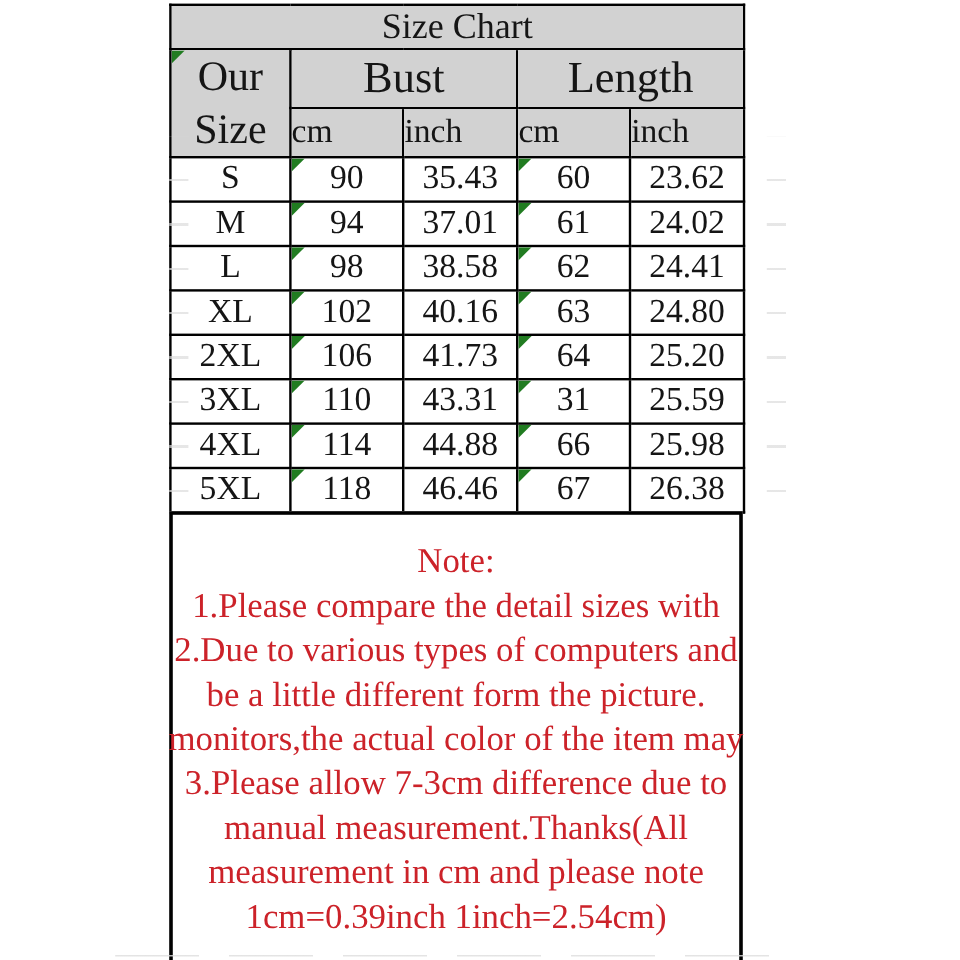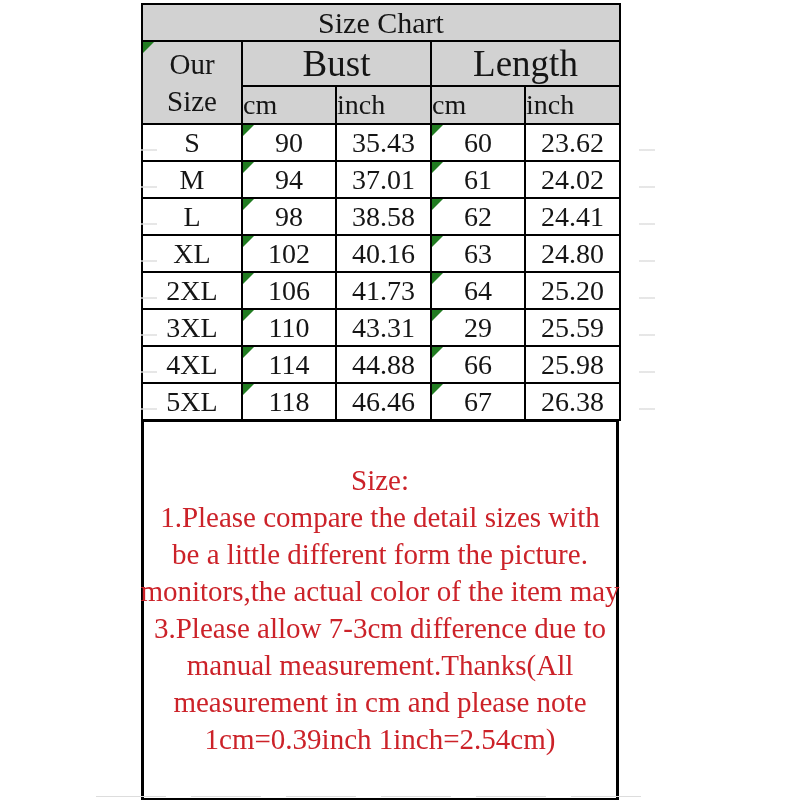--- a/index.html
+++ b/index.html
@@ -15,21 +15,21 @@
     border-collapse:collapse; table-layout:fixed;
     width:478px;
   }
   table.size-chart td, table.size-chart th {
     border:2px solid #000; position:relative;
     padding:0; overflow:hidden; white-space:nowrap;
     font-weight:normal;
   }
   .hdr { background:#d2d2d2; }
   .title-cell { font-size:30px; font-weight:bold; height:35px; text-align:center; }
-  .corner-cell { font-size:29px; font-weight:bold; text-align:center; line-height:1.25; white-space:normal !important; }
+  .corner-cell { font-size:35px; font-weight:bold; text-align:center; line-height:1.25; white-space:normal !important; }
   .group-cell { font-size:37px; font-weight:bold; text-align:center; height:37px; }
   .unit-cell { font-size:28px; text-align:left; padding-left:7px; height:36px;margin-left:27px; }
   .data-cell { font-size:28px; text-align:center; height:35px; }
 
   .flag {
     position:absolute; top:0; left:0; width:0; height:0;
     border-top:11px solid #217c21; border-right:11px solid transparent;
   }
 
   .note-box {
@@ -119,43 +119,44 @@
         <td class="data-cell">2XL</td>
         <td class="data-cell"><span class="flag"></span><span>106</span></td>
         <td class="data-cell">41.73</td>
         <td class="data-cell"><span class="flag"></span><span>64</span></td>
         <td class="data-cell">25.20</td>
       </tr>
       <tr>
         <td class="data-cell">3XL</td>
         <td class="data-cell"><span class="flag"></span><span>110</span></td>
         <td class="data-cell">43.31</td>
-        <td class="data-cell"><span class="flag"></span><span>29</span></td>
+        <td class="data-cell"><span class="flag"></span><span>31</span></td>
         <td class="data-cell">25.59</td>
       </tr>
       <tr>
         <td class="data-cell">4XL</td>
         <td class="data-cell"><span class="flag"></span><span>114</span></td>
         <td class="data-cell">44.88</td>
         <td class="data-cell"><span class="flag"></span><span>66</span></td>
         <td class="data-cell">25.98</td>
       </tr>
       <tr>
         <td class="data-cell">5XL</td>
         <td class="data-cell"><span class="flag"></span><span>118</span></td>
         <td class="data-cell">46.46</td>
         <td class="data-cell"><span class="flag"></span><span>67</span></td>
         <td class="data-cell">26.38</td>
       </tr>
     </tbody>
       </table>
 
     <div class="note-box">
-      <div class="note-line">Size:</div>
+      <div class="note-line">Note:</div>
       <div class="note-line">1.Please compare the detail sizes with</div>
+      <div class="note-line">2.Due to various types of computers and</div>
       <div class="note-line">be a little different form the picture.</div>
       <div class="note-line">monitors,the actual color of the item may</div>
       <div class="note-line">3.Please allow 7-3cm difference due to</div>
       <div class="note-line">manual measurement.Thanks(All</div>
       <div class="note-line">measurement in cm and please note</div>
       <div class="note-line">1cm=0.39inch 1inch=2.54cm)</div>
     </div>
   </div>
 
   <div class="stub-right"></div>

